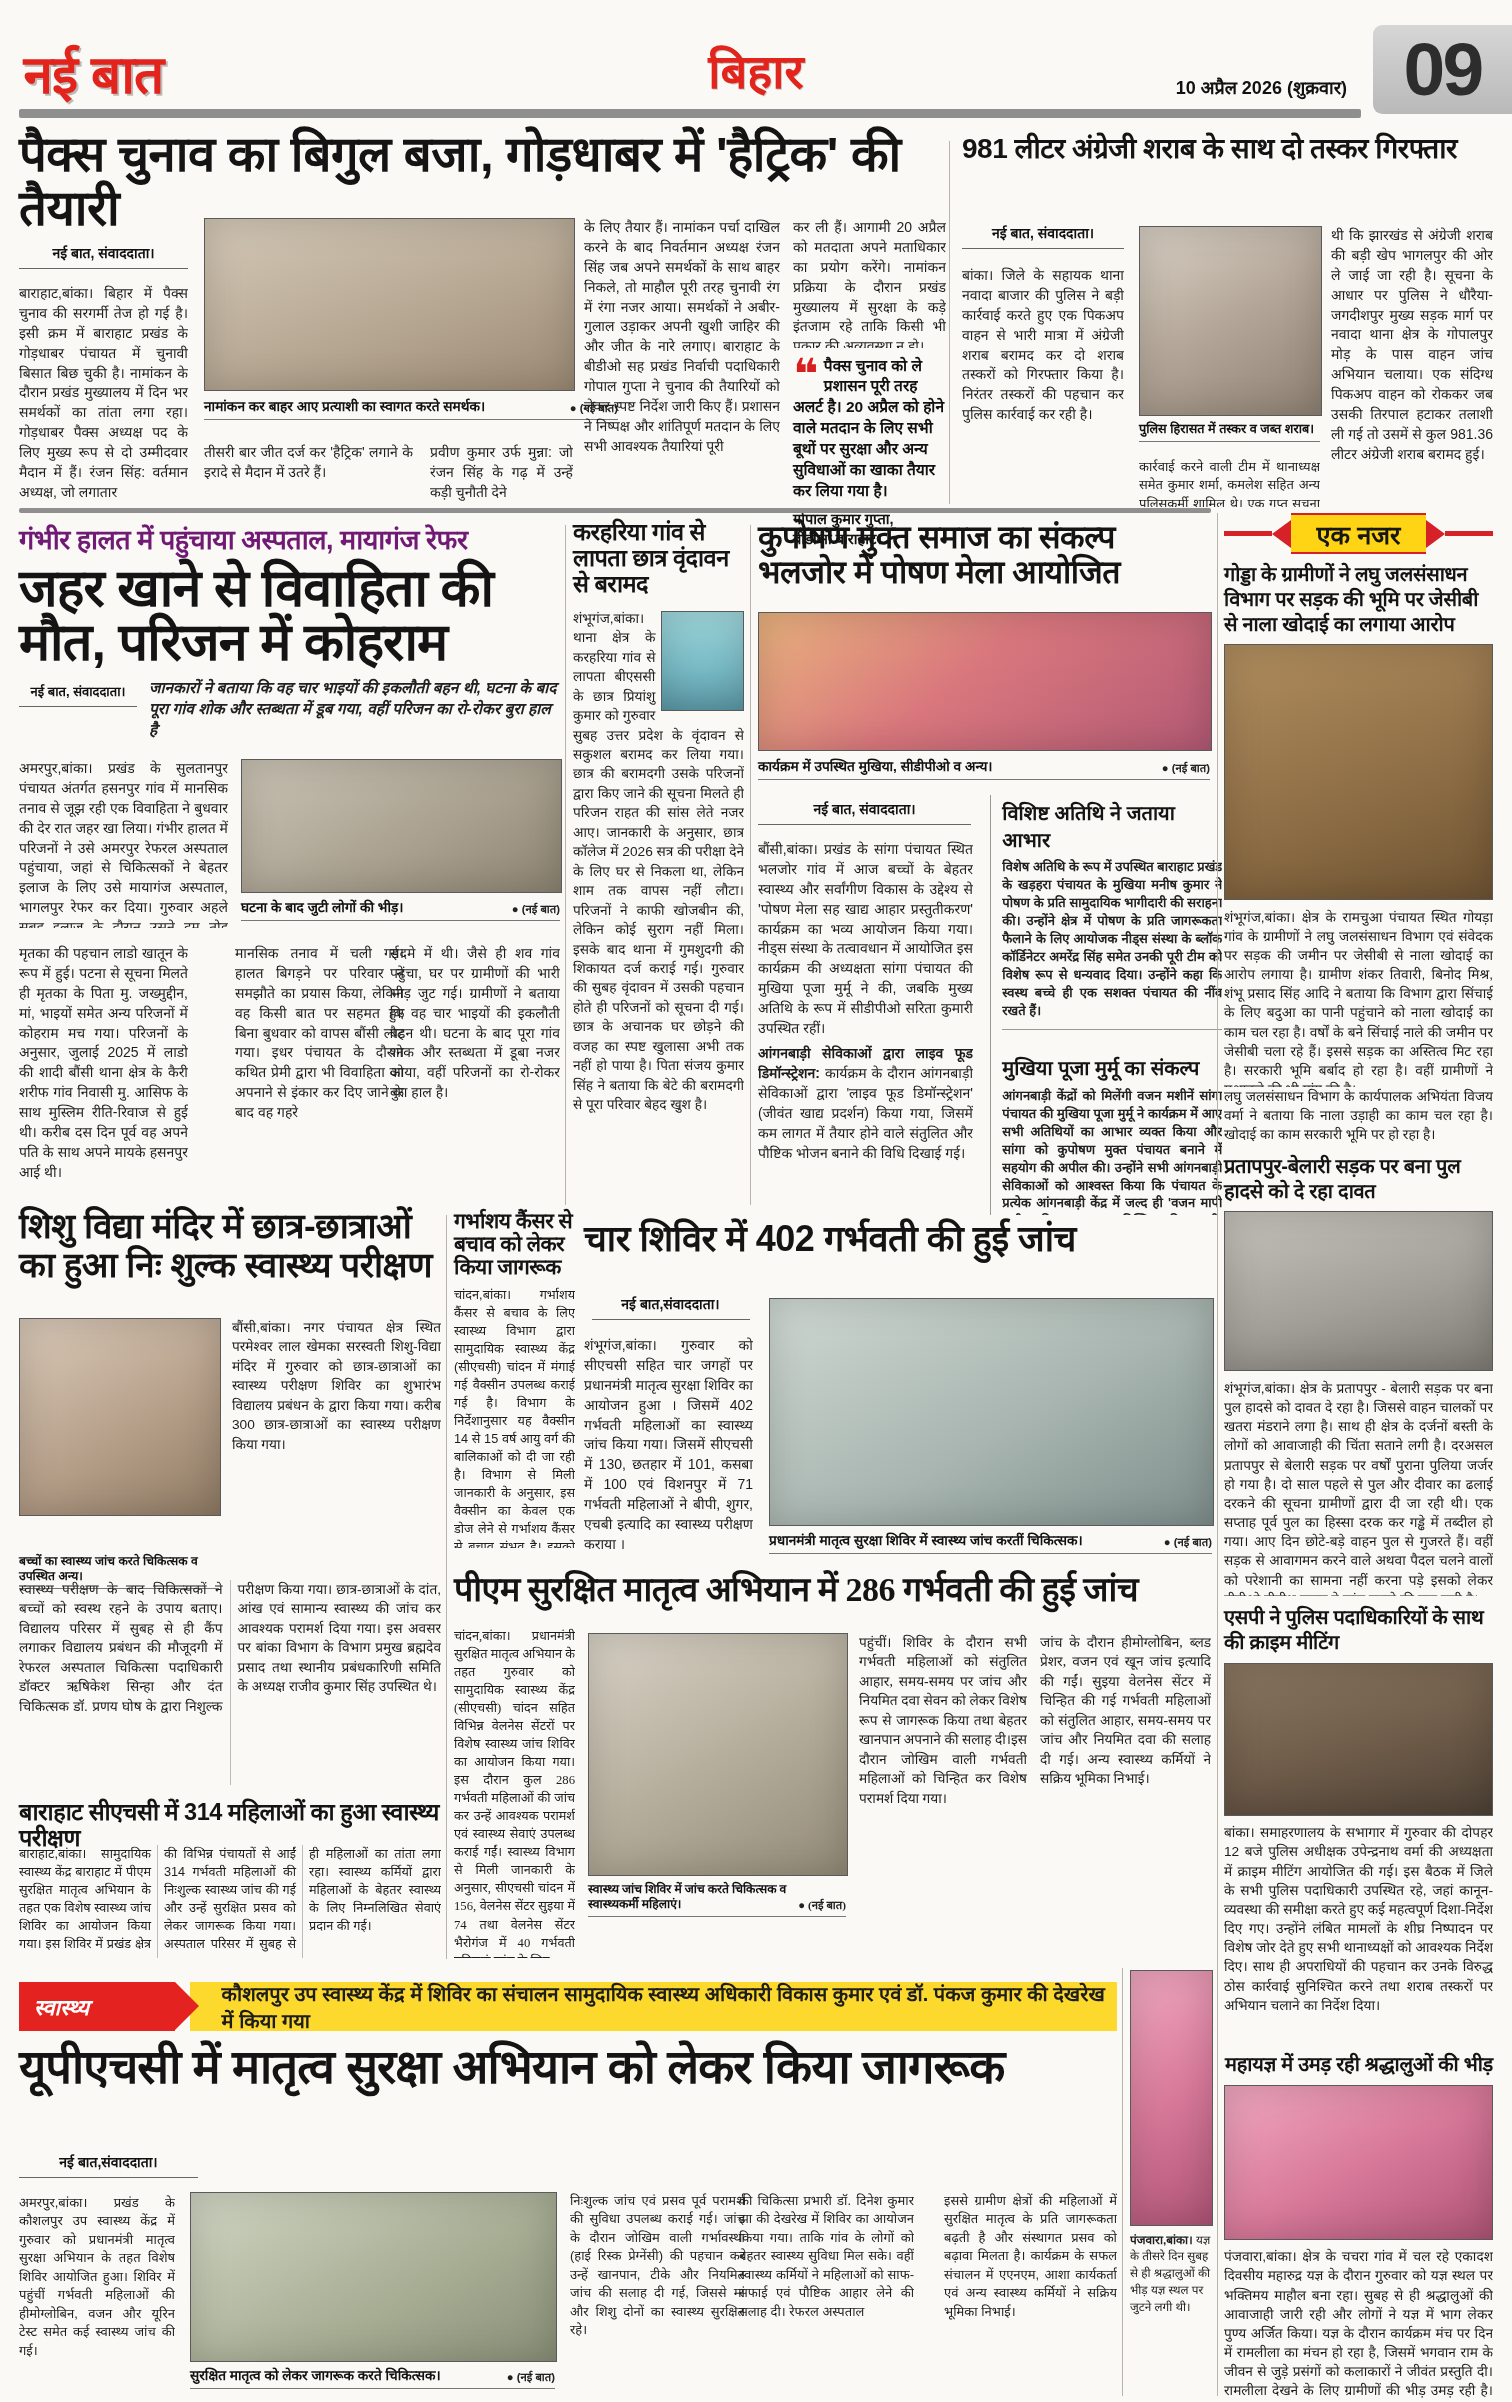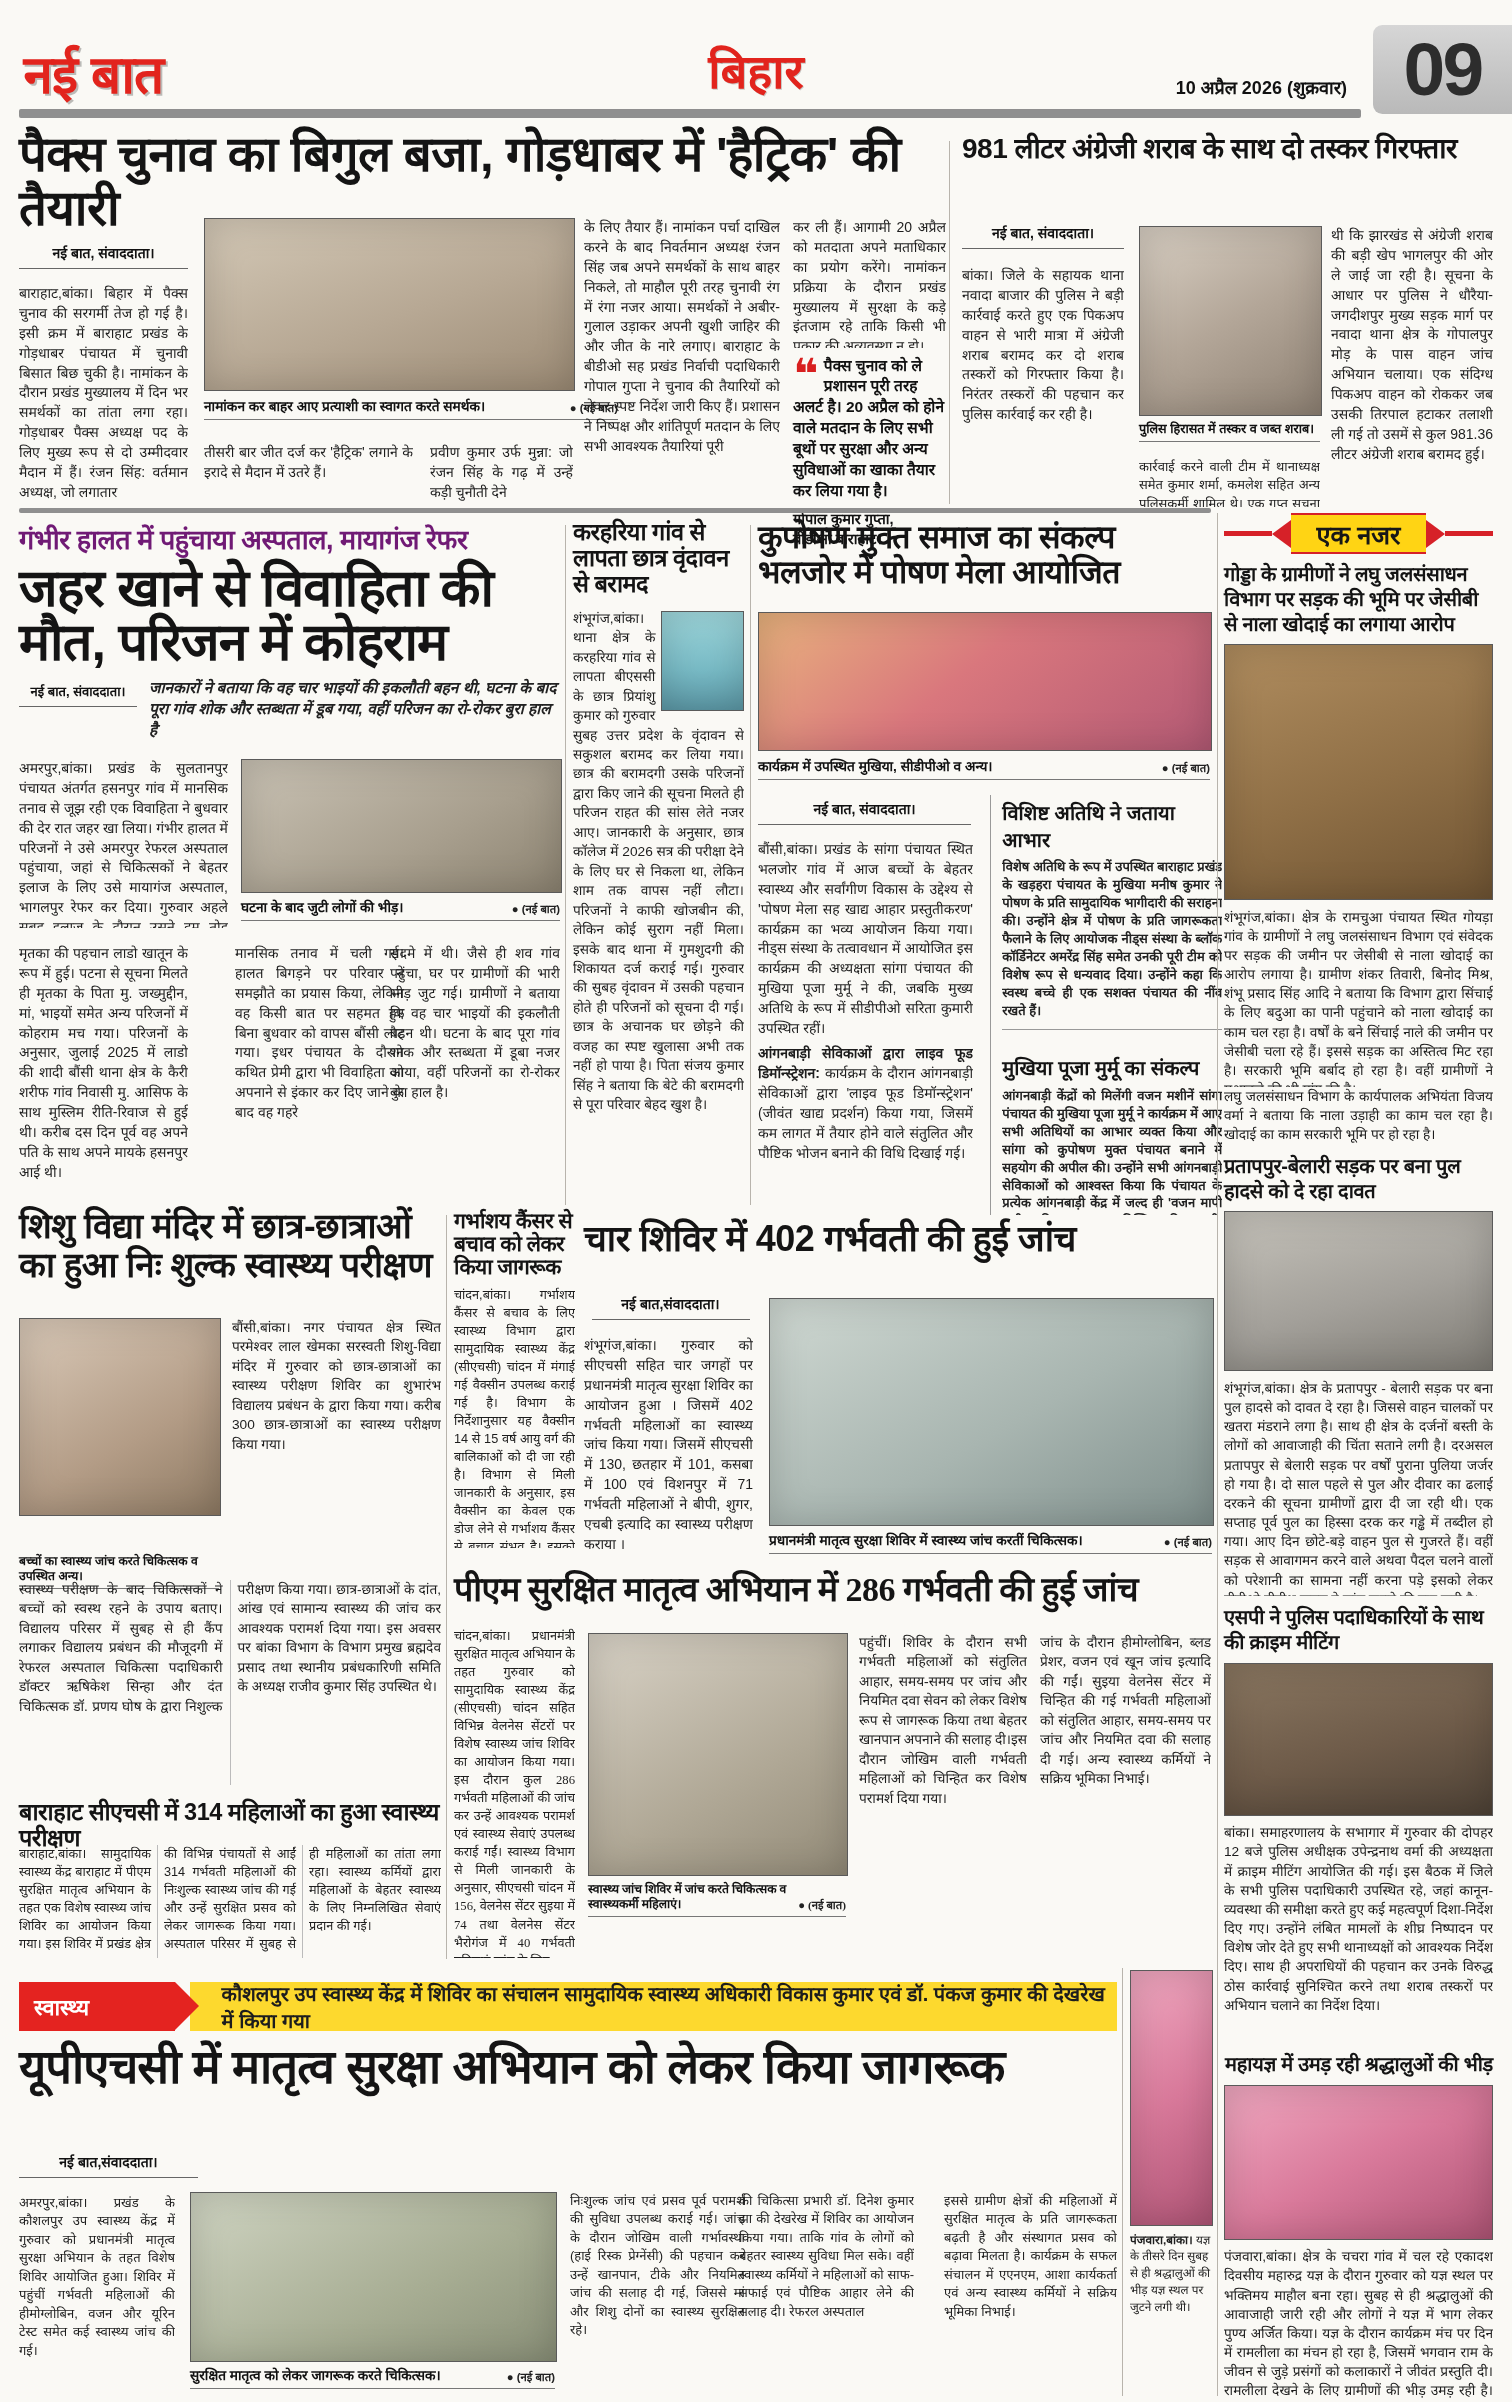--- a/index.html
+++ b/index.html
@@ -48,21 +48,21 @@
   .tri{width:0;height:0;border-top:14px solid transparent;border-bottom:14px solid transparent;}
   .tri-l{border-right:19px solid #d62128;}
   .tri-r{border-left:19px solid #d62128;}
   .bbox{background:#ffd414;border-top:2.8px solid #d62128;border-bottom:2.8px solid #d62128;
         padding:1.9px 26px;font-size:25.4px;font-weight:900;color:#171717;}
   .ek-h{font-size:20px;font-weight:900;line-height:1.25;color:#141414;letter-spacing:-0.3px;}
   .ek-body{font-size:13.7px;line-height:1.4;text-align:justify;}
   
   .health-strip{display:flex;align-items:stretch;height:49px;}
   .health-tag{width:141px;background:#e42320;color:#fff;font-size:21.7px;font-weight:900;
-              display:flex;align-items:center;padding-left:15px;}
+              display:flex;align-items:center;padding-left:15px;font-style:italic;}
   .health-arr{width:0;height:0;border-top:24.5px solid transparent;border-bottom:24.5px solid transparent;
               border-left:24.5px solid #e42320;margin-right:-9.4px;z-index:2;}
   .health-bar{flex:1;background:#fdd92e;display:flex;align-items:center;padding-left:32px;
               font-size:20px;font-weight:900;color:#1d1d1d;}
   .boxhead{font-size:20px;font-weight:900;color:#141414;margin:3.8px 0 5.6px;}
   .boxtext{font-size:13px;font-weight:bold;line-height:1.38;text-align:justify;color:#222;}
   .lead-italic{font-style:italic;font-weight:bold;font-size:15.5px;line-height:1.35;color:#222;}
   .kicker{font-size:27px;font-weight:800;color:#701a75;letter-spacing:-0.5px;}
   .ovh{overflow:hidden;}
 </style>

